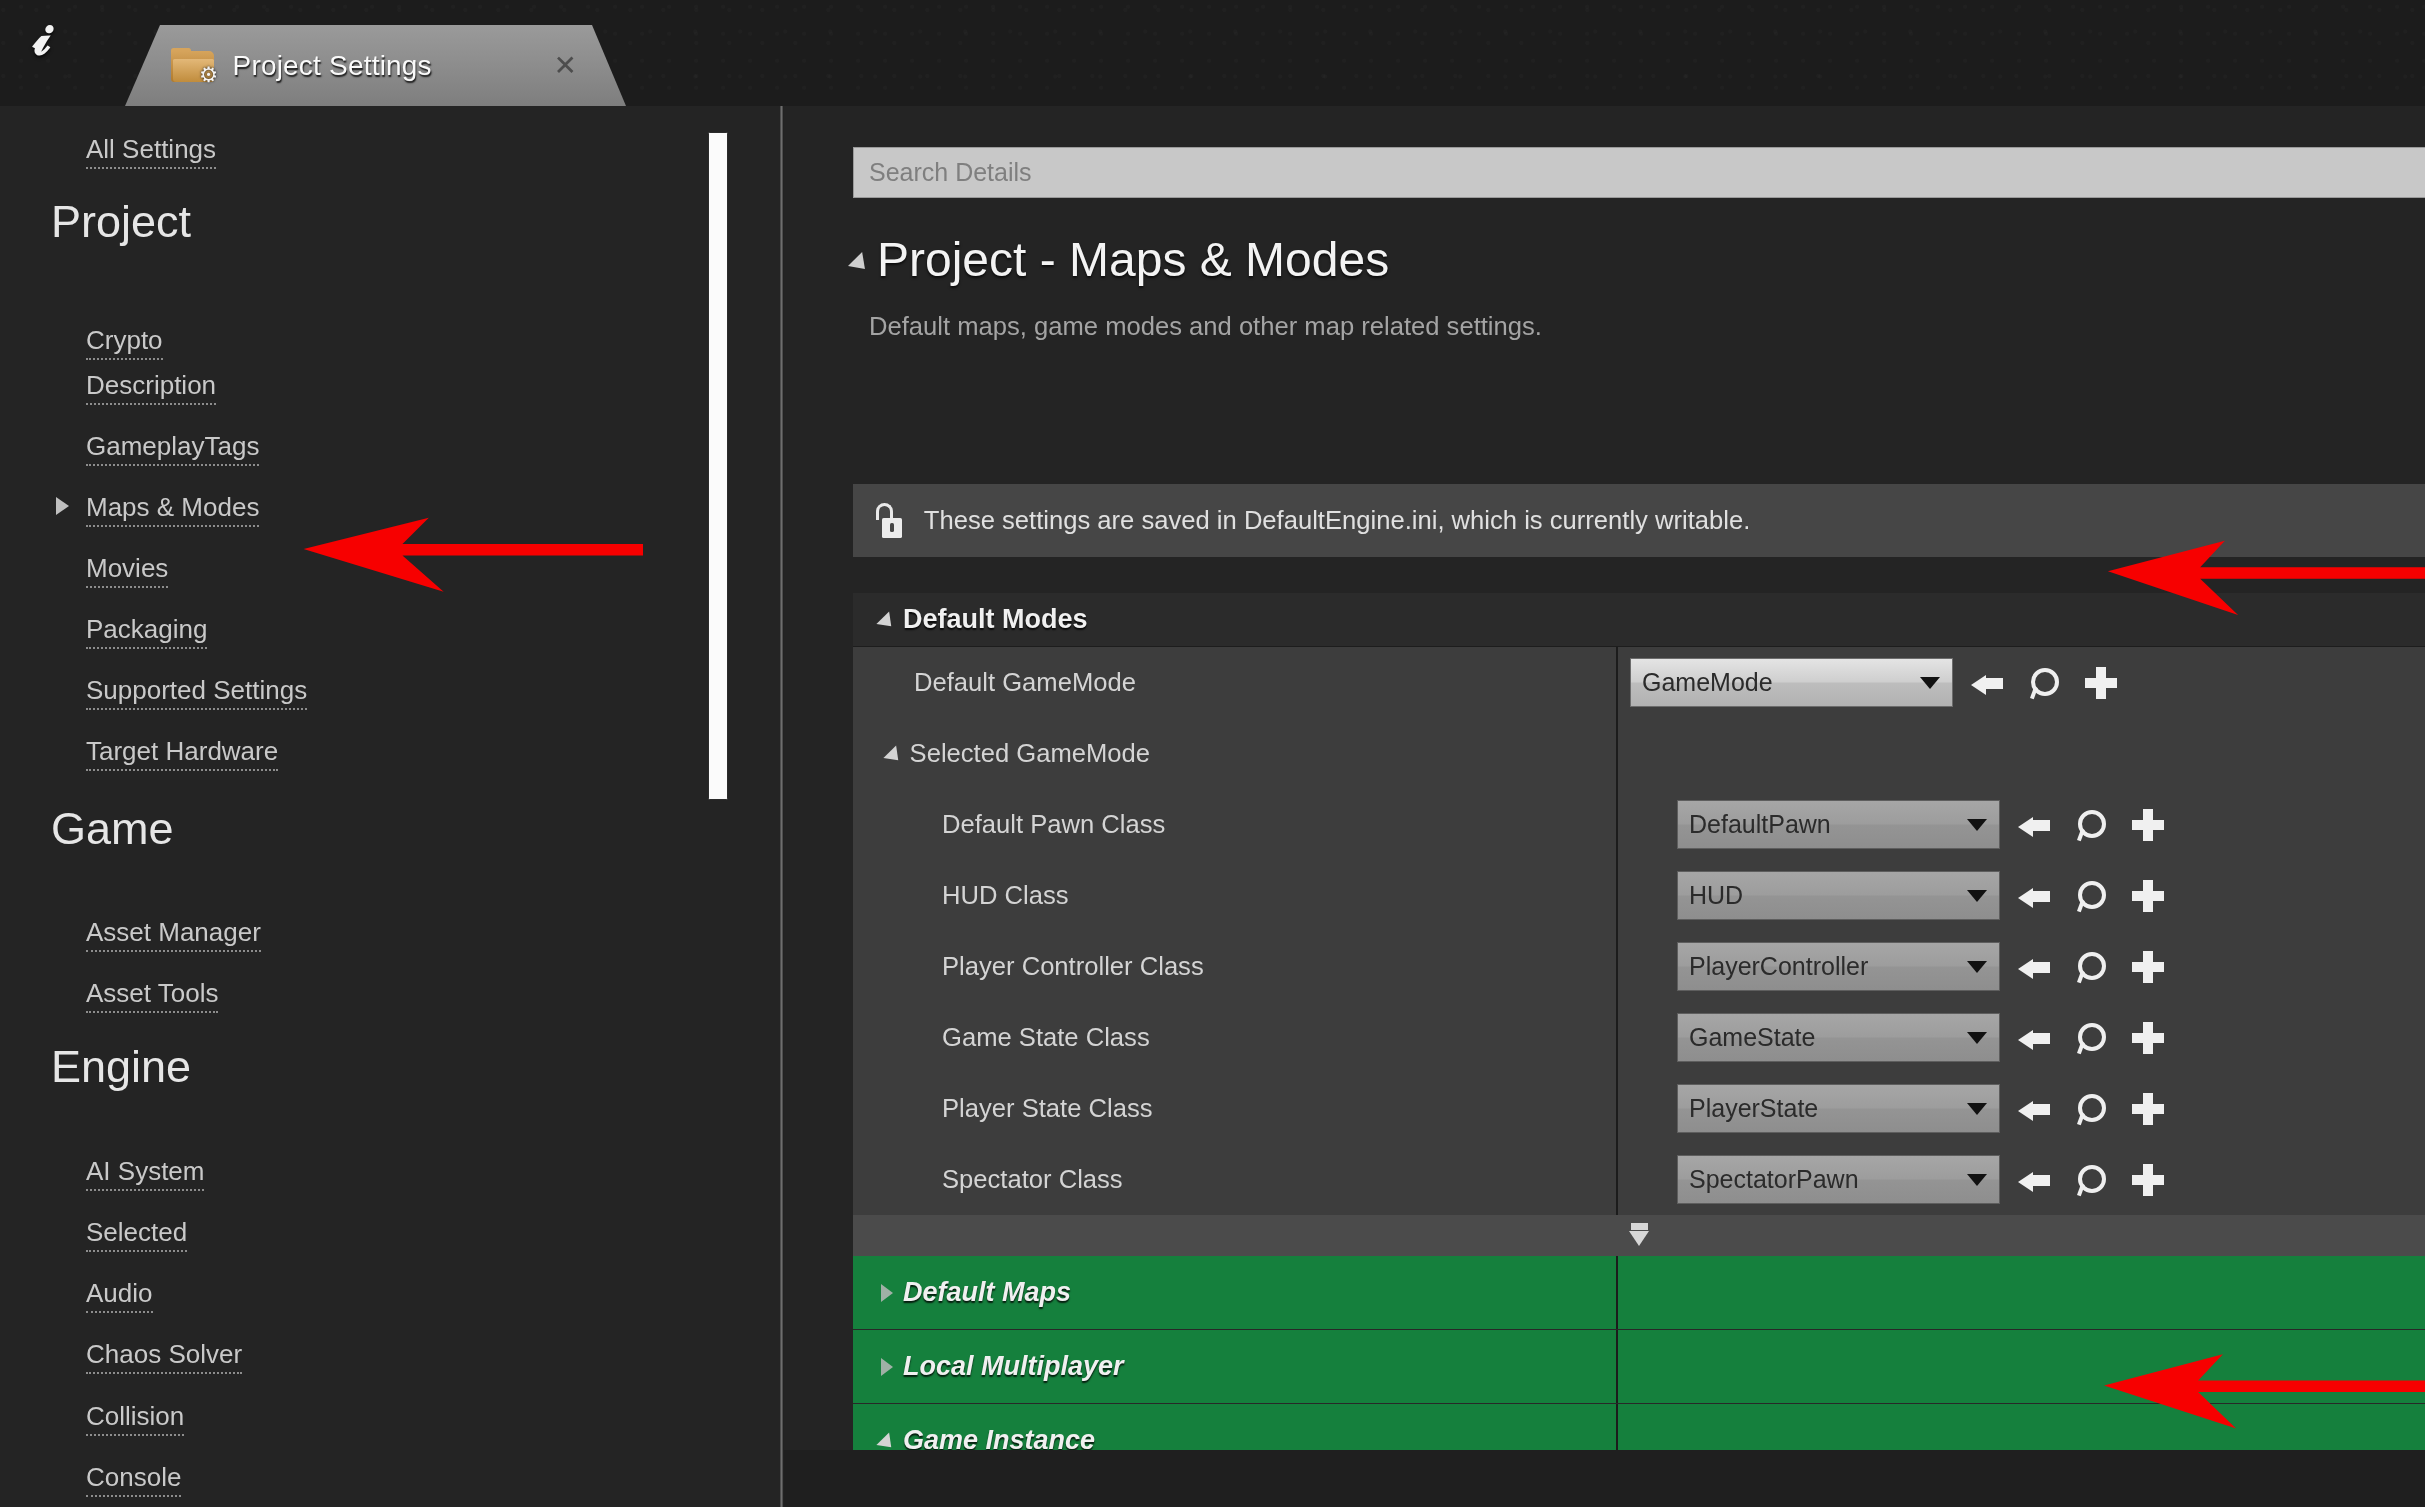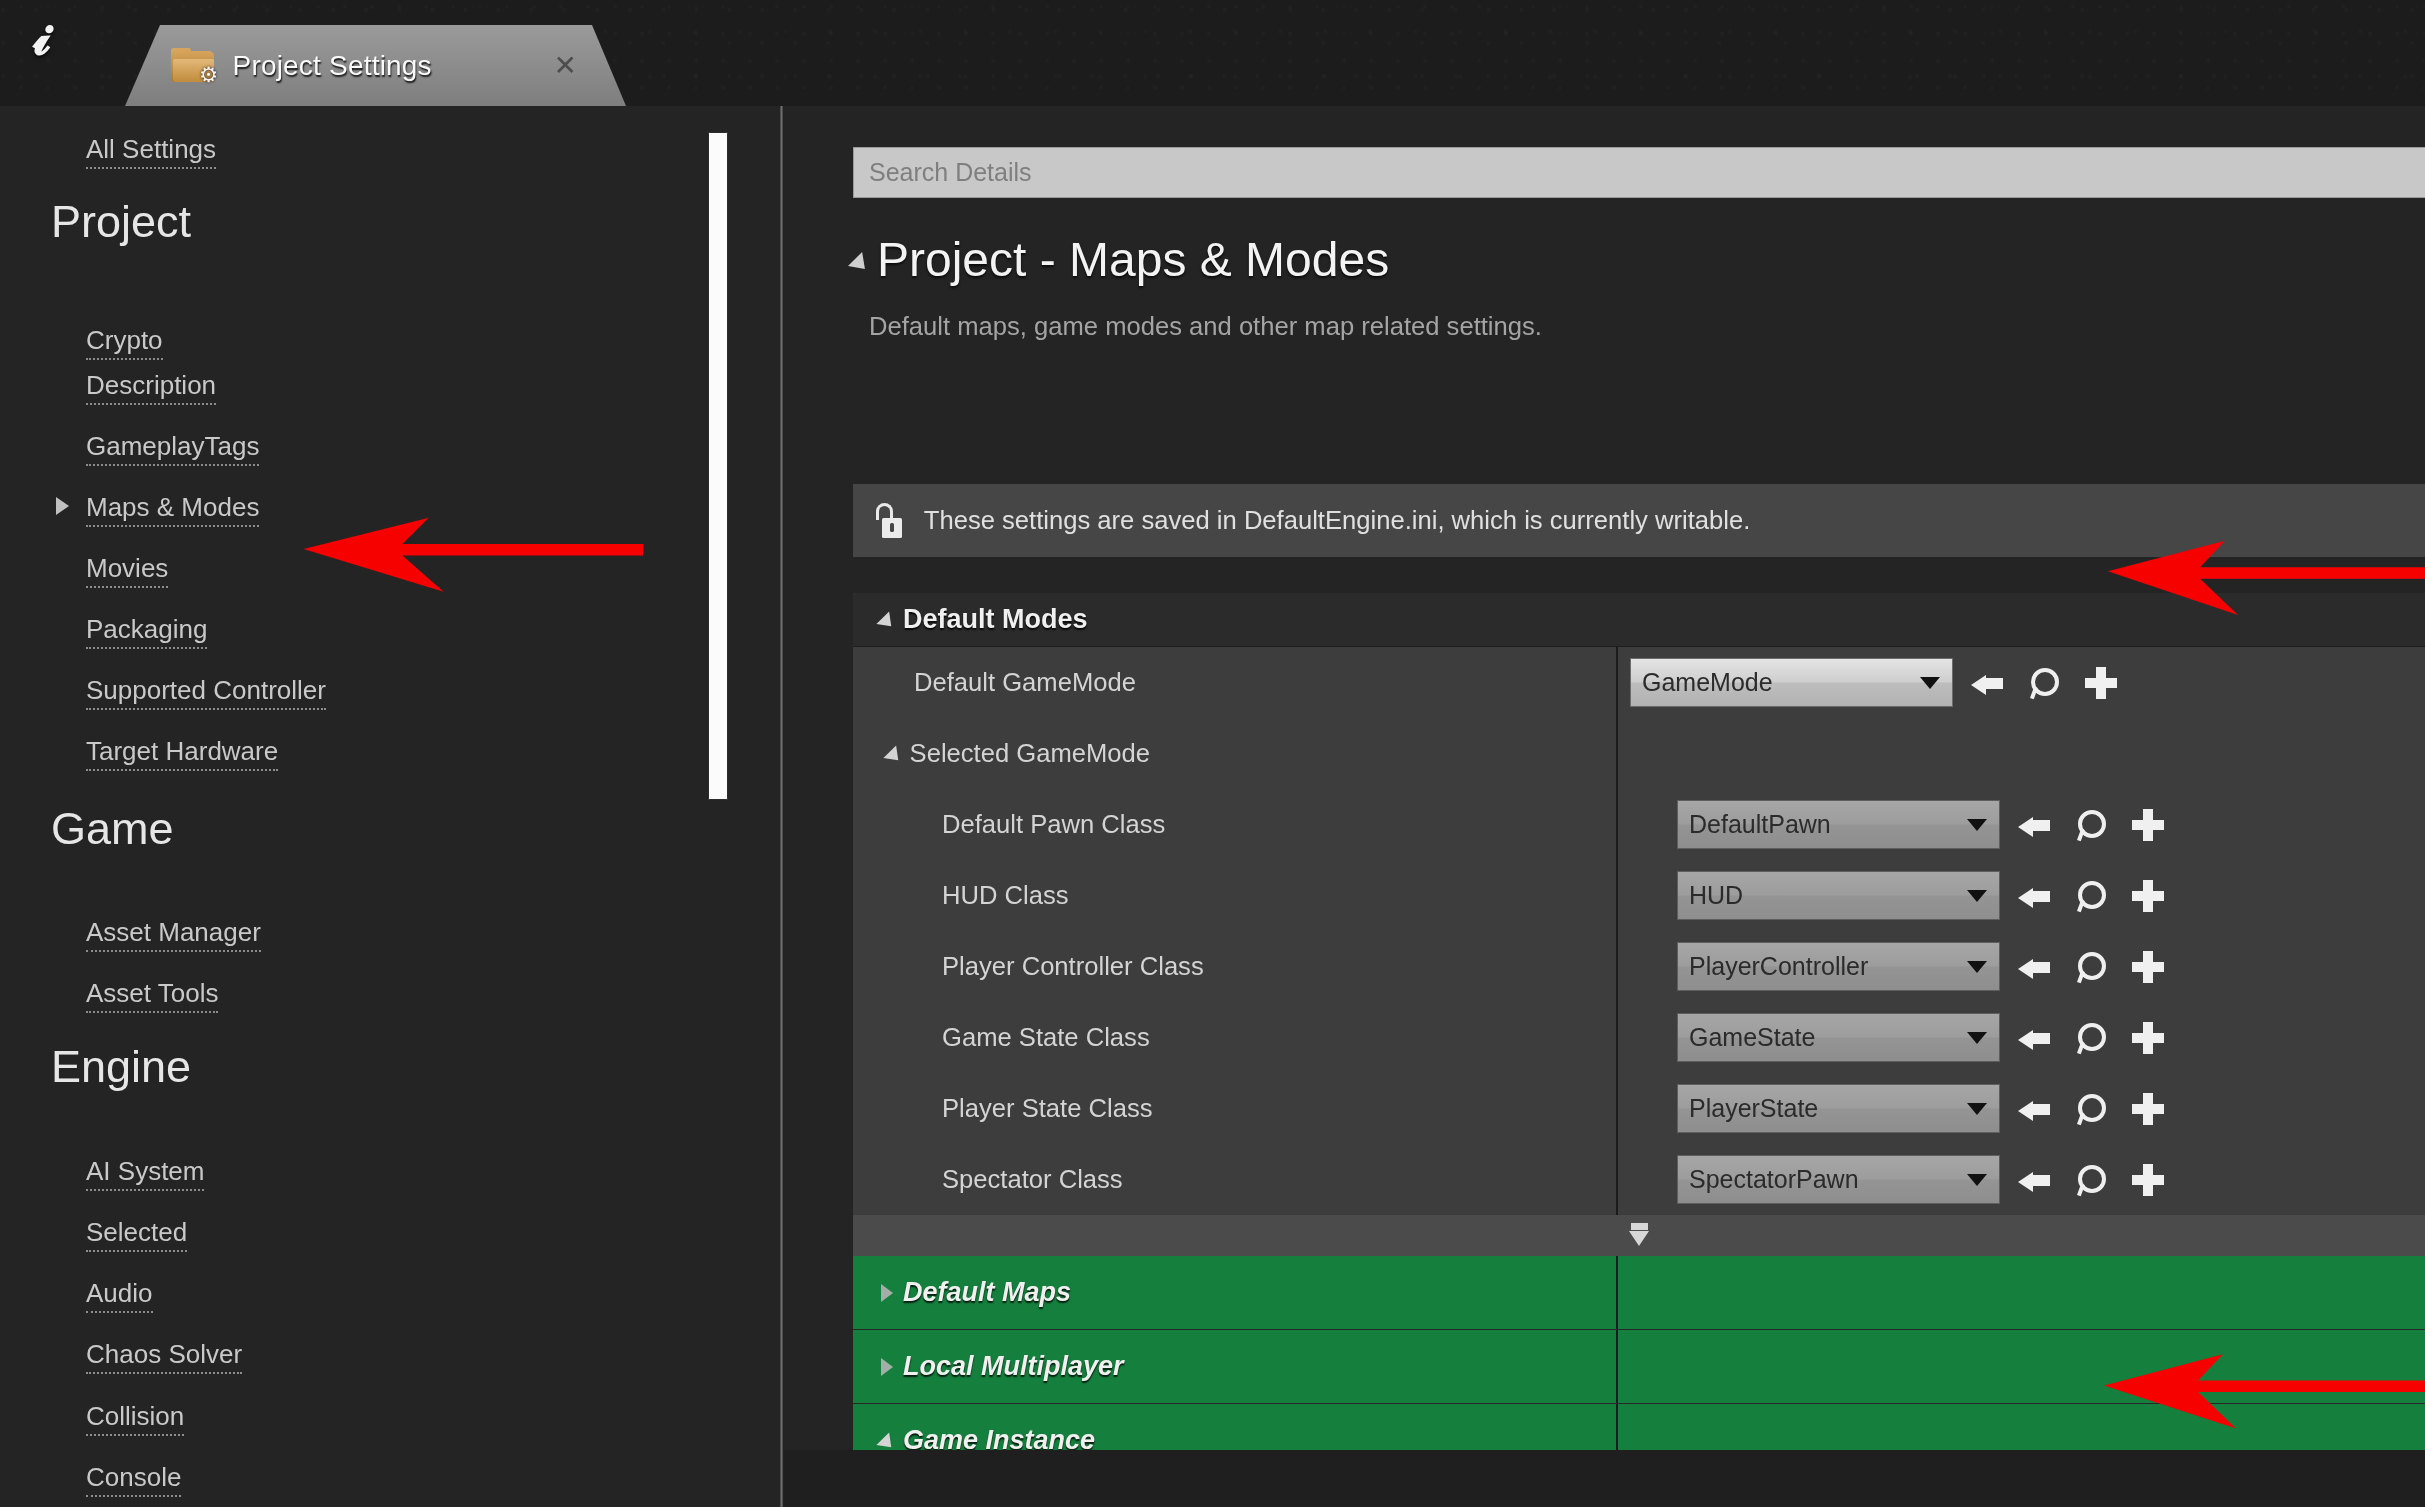--- a/index.html
+++ b/index.html
@@ -556,21 +556,21 @@
     <div class="sb-item" style="top:30px;">All Settings</div>
 
     <div class="sb-heading" style="top:92px;">Project</div>
     <div class="sb-item" style="top:205px;margin-top:16px;">Crypto</div>
     <div class="sb-item" style="top:266px;">Description</div>
     <div class="sb-item" style="top:327px;">GameplayTags</div>
     <div class="sb-expander" style="top:389px;"></div>
     <div class="sb-item" style="top:388px;">Maps &amp; Modes</div>
     <div class="sb-item" style="top:449px;">Movies</div>
     <div class="sb-item" style="top:510px;">Packaging</div>
-    <div class="sb-item" style="top:571px;">Supported Controller</div>
+    <div class="sb-item" style="top:571px;">Supported Settings</div>
     <div class="sb-item" style="top:632px;">Target Hardware</div>
 
     <div class="sb-heading" style="top:699px;">Game</div>
     <div class="sb-item" style="top:813px;">Asset Manager</div>
     <div class="sb-item" style="top:874px;">Asset Tools</div>
 
     <div class="sb-heading" style="top:937px;">Engine</div>
     <div class="sb-item" style="top:1052px;">AI System</div>
     <div class="sb-item" style="top:1113px;">Selected</div>
     <div class="sb-item" style="top:1174px;">Audio</div>

